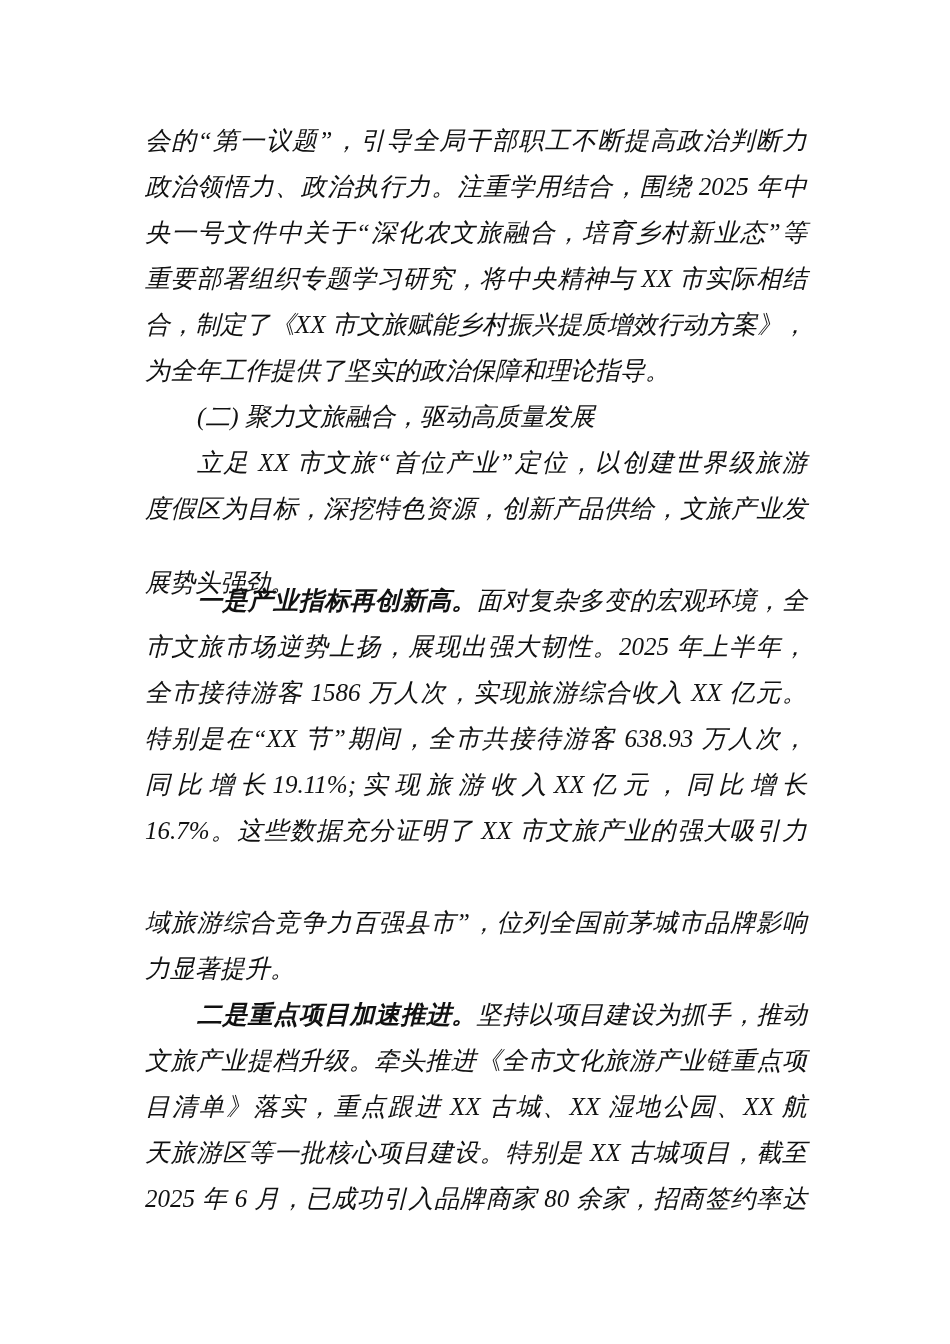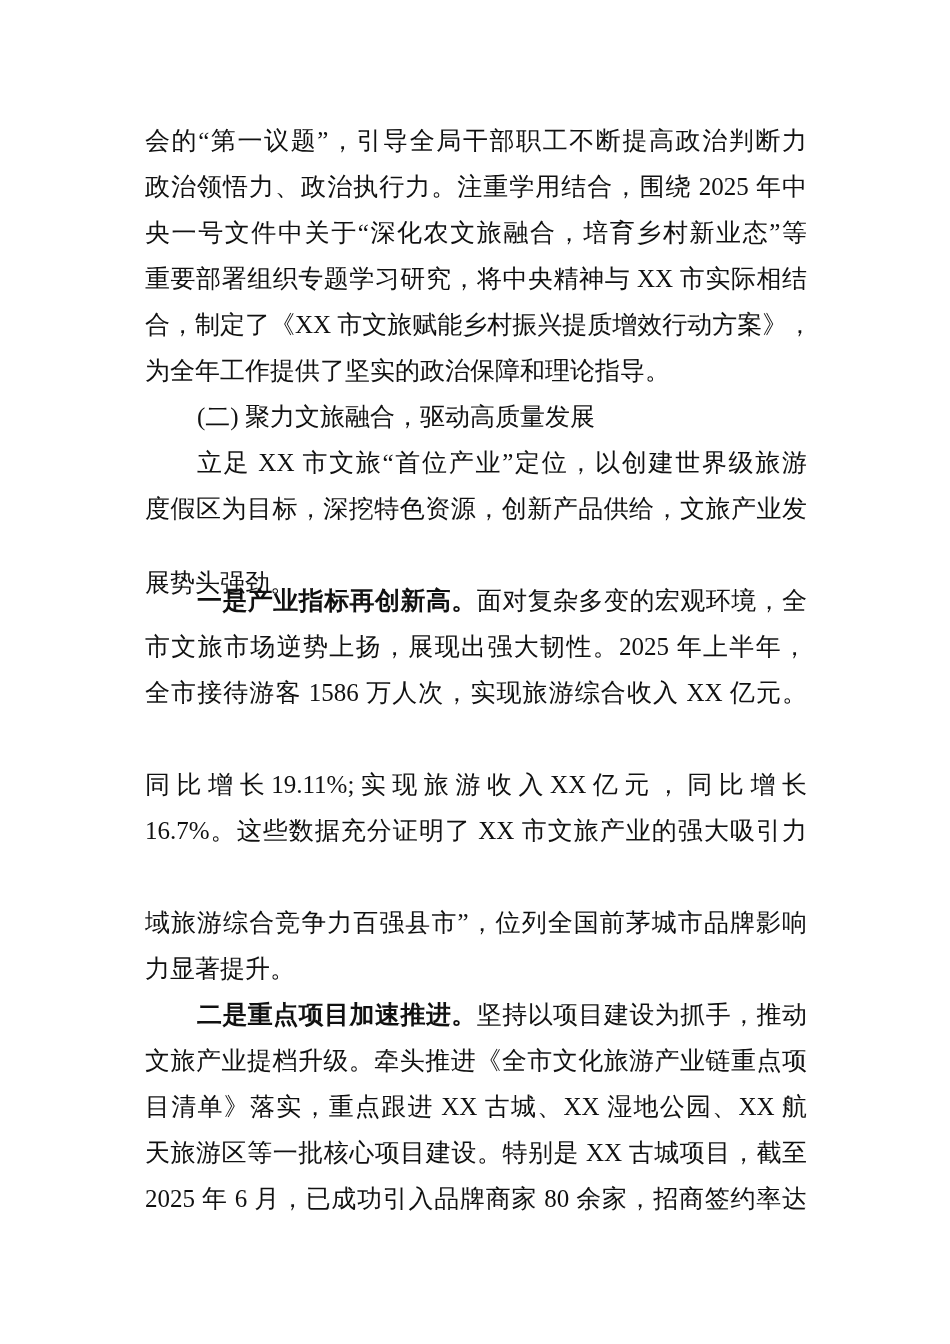--- a/index.html
+++ b/index.html
@@ -25,20 +25,21 @@
       position: absolute;
       left: 145px;
       width: 662px;
       height: 46px;
       font-size: 25px;
       line-height: 46px;
       white-space: nowrap;
       text-align: justify;
       text-align-last: justify;
       letter-spacing: 0px;
+      font-style: italic;
     }
     .line.last {
       text-align-last: left;
     }
     .line.indent {
       left: 197px;
       width: 610px;
     }
     .bold {
       font-weight: bold;
@@ -64,20 +65,21 @@
 
   <div class="line indent" style="top:440px">立足 XX 市文旅“首位产业”定位，以创建世界级旅游</div>
   <div class="line" style="top:486px">度假区为目标，深挖特色资源，创新产品供给，文旅产业发</div>
   <div class="line last" style="top:560px">展势头强劲。</div>
 
   <div class="line indent" style="top:578px">
     <span class="bold">一是产业指标再创新高。</span><span>面对复杂多变的宏观环境，全</span>
   </div>
   <div class="line" style="top:624px">市文旅市场逆势上扬，展现出强大韧性。2025 年上半年，</div>
   <div class="line" style="top:670px">全市接待游客 1586 万人次，实现旅游综合收入 XX 亿元。</div>
+  <div class="line" style="top:716px">特别是在“XX 节”期间，全市共接待游客 638.93 万人次，</div>
   <div class="line" style="top:762px">同 比 增 长 19.11%; 实 现 旅 游 收 入  XX  亿 元 ， 同 比 增 长</div>
   <div class="line" style="top:808px">16.7%。这些数据充分证明了 XX 市文旅产业的强大吸引力</div>
   <div class="line" style="top:900px">域旅游综合竞争力百强县市”，位列全国前茅城市品牌影响</div>
   <div class="line indent" style="top:992px">
     <span class="bold">二是重点项目加速推进。</span><span>坚持以项目建设为抓手，推动</span>
   </div>
 
   <div class="line last" style="top:946px">力显著提升。</div>
   <div class="line" style="top:1038px">文旅产业提档升级。牵头推进《全市文化旅游产业链重点项</div>
   <div class="line" style="top:1084px">目清单》落实，重点跟进 XX 古城、XX 湿地公园、XX 航</div>

